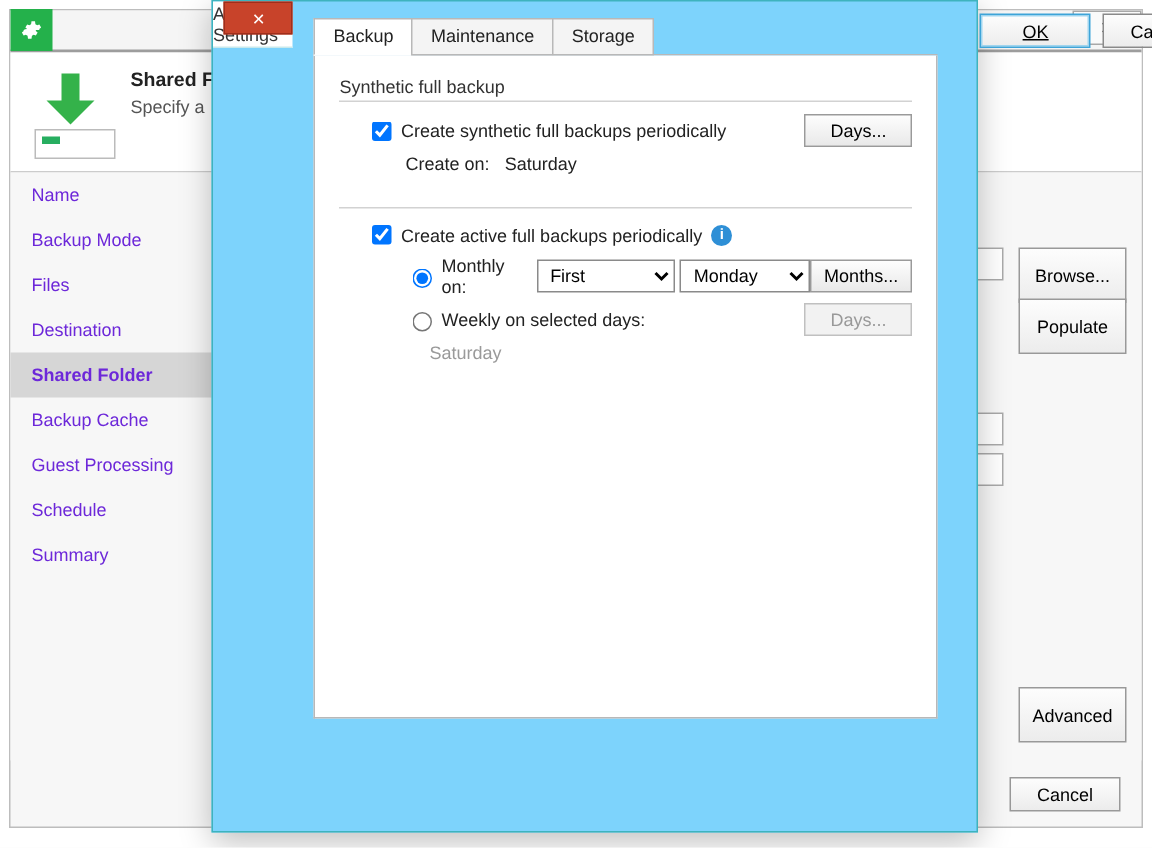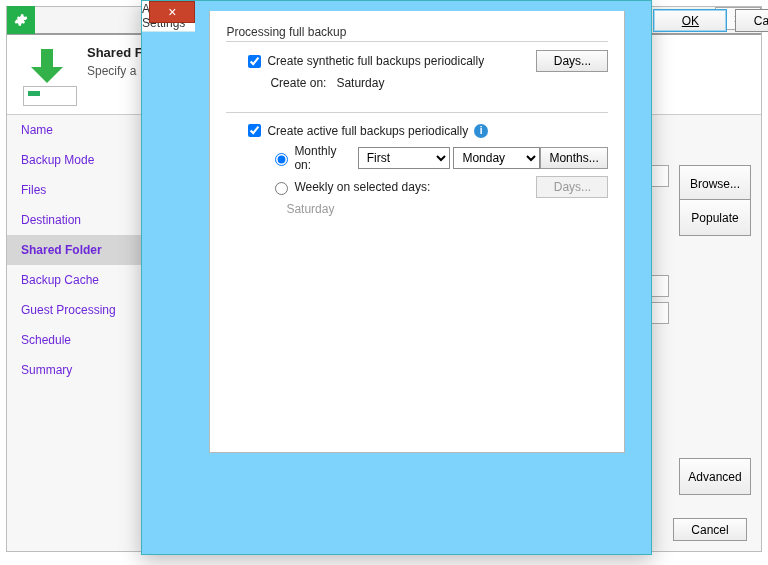--- a/index.html
+++ b/index.html
@@ -369,24 +369,29 @@
 
   <div class="dialog">
     <div class="dialog-titlebar">
       <span class="dialog-title">Advanced Settings</span>
       <div class="dialog-close">
         <span>×</span>
       </div>
     </div>
 
     <div class="dialog-content">
+      <div class="tabstrip">
+        <div class="tab active">Backup</div>
+        <div class="tab">Maintenance</div>
+        <div class="tab">Storage</div>
+      </div>
 
       <div class="tabpage">
 
-        <div class="group-title">Processing full backup</div>
+        <div class="group-title">Synthetic full backup</div>
         <hr class="group-line">
 
         <div class="row indent1" style="justify-content:space-between;">
           <label class="row" style="margin:0;">
             <input type="checkbox" class="chk" id="syn-chk" checked="" style="">
             <span>Create synthetic full backups periodically</span>
           </label>
           <button class="small-btn">Days...</button>
         </div>
 

